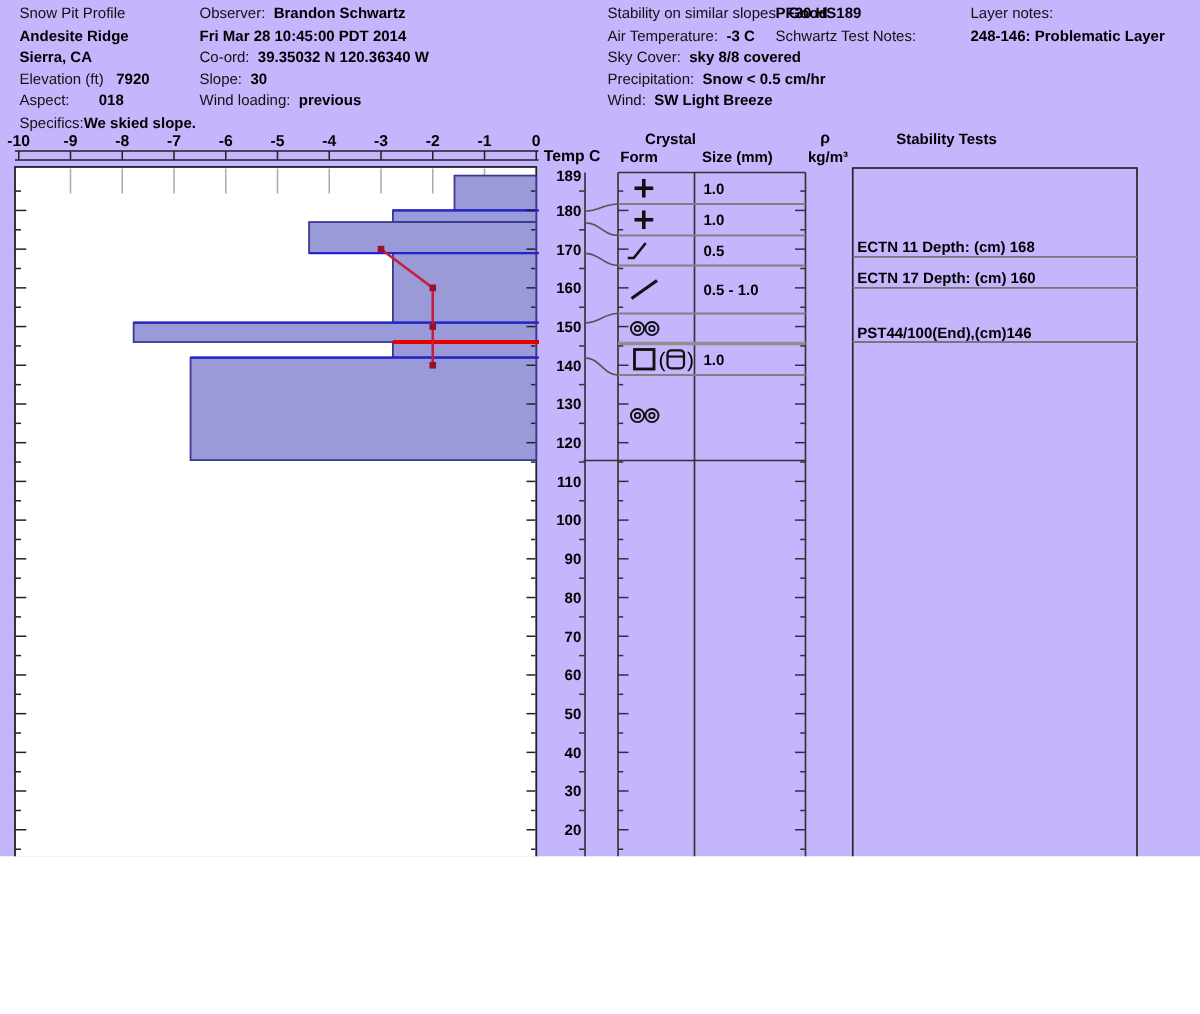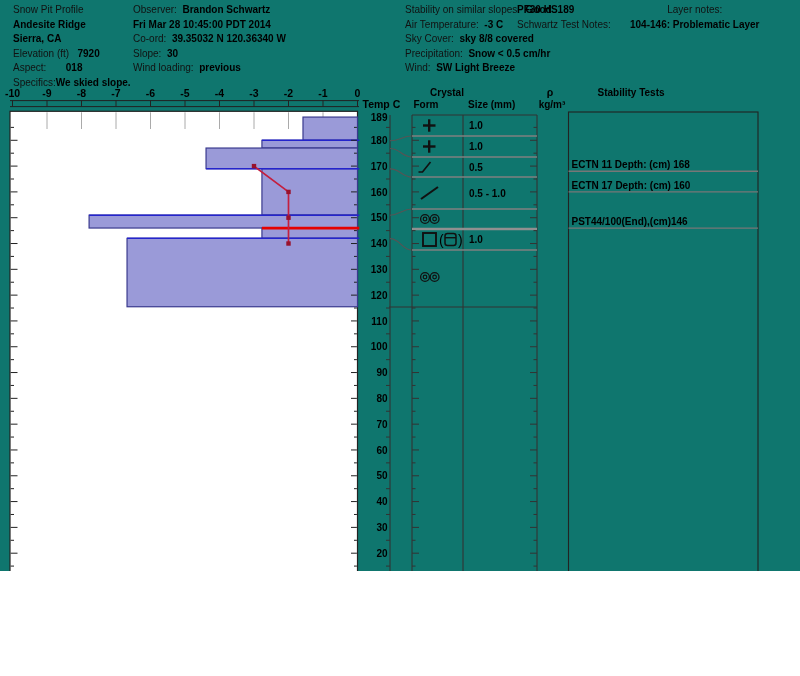--- a/index.html
+++ b/index.html
@@ -1,33 +1,33 @@
 <!DOCTYPE html>
 <html><head>
 <meta charset="utf-8">
 <style>
   html,body{margin:0;padding:0;background:#fff;}
-  .page{position:relative;width:800px;height:571px;background:#0f766e;overflow:hidden;
+  .page{position:relative;width:800px;height:571px;background:#c4b5fd;overflow:hidden;
         font-family:"Liberation Sans",sans-serif;color:#000;}
   .hcol{position:absolute;top:3px;font-size:10px;line-height:14.6px;white-space:pre;}
   .hrow .lbl{font-weight:400;color:#111;}
   .hrow .val{font-weight:700;color:#000;}
   svg{position:absolute;left:0;top:0;}
   svg text{font-family:"Liberation Sans",sans-serif;}
 </style>
 </head>
 <body>
 
 <div class="page">
   <div id="hdr">
       <div class="hcol" style="left: 13px;"><div class="hrow"><span class="lbl">Snow Pit Profile</span><span class="val"></span></div><div class="hrow"><span class="lbl"></span><span class="val">Andesite Ridge</span></div><div class="hrow"><span class="lbl"></span><span class="val">Sierra, CA</span></div><div class="hrow"><span class="lbl">Elevation (ft)   </span><span class="val">7920</span></div><div class="hrow"><span class="lbl">Aspect:       </span><span class="val">018</span></div><div class="hrow"><span class="lbl">Specifics:</span><span class="val">We skied slope.</span></div></div>
       <div class="hcol" style="left: 133px;"><div class="hrow"><span class="lbl">Observer:  </span><span class="val">Brandon Schwartz</span></div><div class="hrow"><span class="lbl"></span><span class="val">Fri Mar 28 10:45:00 PDT 2014</span></div><div class="hrow"><span class="lbl">Co-ord:  </span><span class="val">39.35032 N 120.36340 W</span></div><div class="hrow"><span class="lbl">Slope:  </span><span class="val">30</span></div><div class="hrow"><span class="lbl">Wind loading:  </span><span class="val">previous</span></div></div>
       <div class="hcol" style="left: 405px;"><div class="hrow"><span class="lbl">Stability on similar slopes:  </span><span class="val">Good</span></div><div class="hrow"><span class="lbl">Air Temperature:  </span><span class="val">-3 C</span></div><div class="hrow"><span class="lbl">Sky Cover:  </span><span class="val">sky 8/8 covered</span></div><div class="hrow"><span class="lbl">Precipitation:  </span><span class="val">Snow &lt; 0.5 cm/hr</span></div><div class="hrow"><span class="lbl">Wind:  </span><span class="val">SW Light Breeze</span></div></div>
       <div class="hcol" style="left: 517px;"><div class="hrow"><span class="lbl"></span><span class="val">PF30 HS189</span></div><div class="hrow"><span class="lbl">Schwartz Test Notes:</span><span class="val"></span></div></div>
-      <div class="hcol" style="left: 630px; text-align: center;"><div class="hrow"><span class="lbl">Layer notes:</span><span class="val"></span></div><div class="hrow"><span class="lbl"></span><span class="val">104-146: Problematic Layer</span></div></div>
+      <div class="hcol" style="left: 647px;"><div class="hrow"><span class="lbl">Layer notes:</span><span class="val"></span></div><div class="hrow"><span class="lbl"></span><span class="val">248-146: Problematic Layer</span></div></div>
     </div>
   <svg id="chart" width="800" height="676" viewBox="0 0 800 676">
       <rect x="10" y="111.3" width="347.5" height="492.49999999999994" fill="#ffffff" stroke="#222222" stroke-width="1.2"></rect>
       <line x1="10" y1="100.6" x2="359" y2="100.6" stroke="#222222" stroke-width="1"></line>
       <line x1="10" y1="106.6" x2="359" y2="106.6" stroke="#222222" stroke-width="1"></line>
       <line x1="12.5" y1="100.6" x2="12.5" y2="106.6" stroke="#222222" stroke-width="1"></line>
       <text x="12.5" y="97" font-size="10.5" font-weight="700" text-anchor="middle" fill="#000">-10</text>
       <line x1="47" y1="100.6" x2="47" y2="106.6" stroke="#222222" stroke-width="1"></line>
       <text x="47" y="97" font-size="10.5" font-weight="700" text-anchor="middle" fill="#000">-9</text>
       <line x1="47" y1="112.3" x2="47" y2="129" stroke="#aaaaaa" stroke-width="1"></line>

